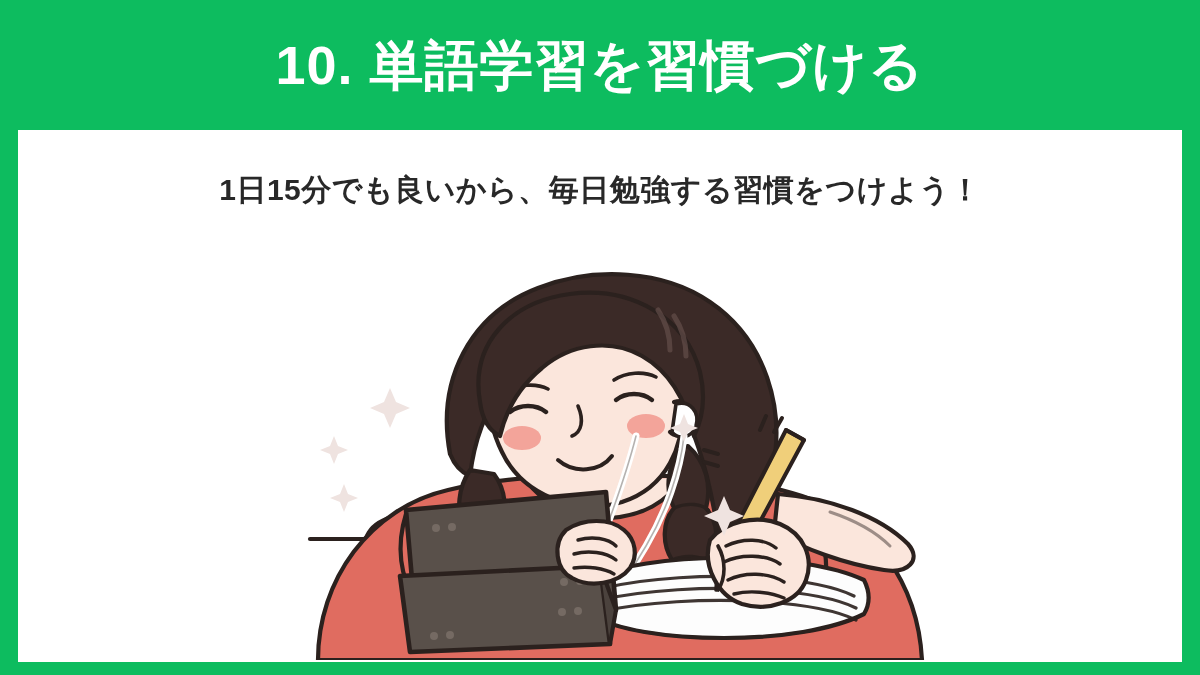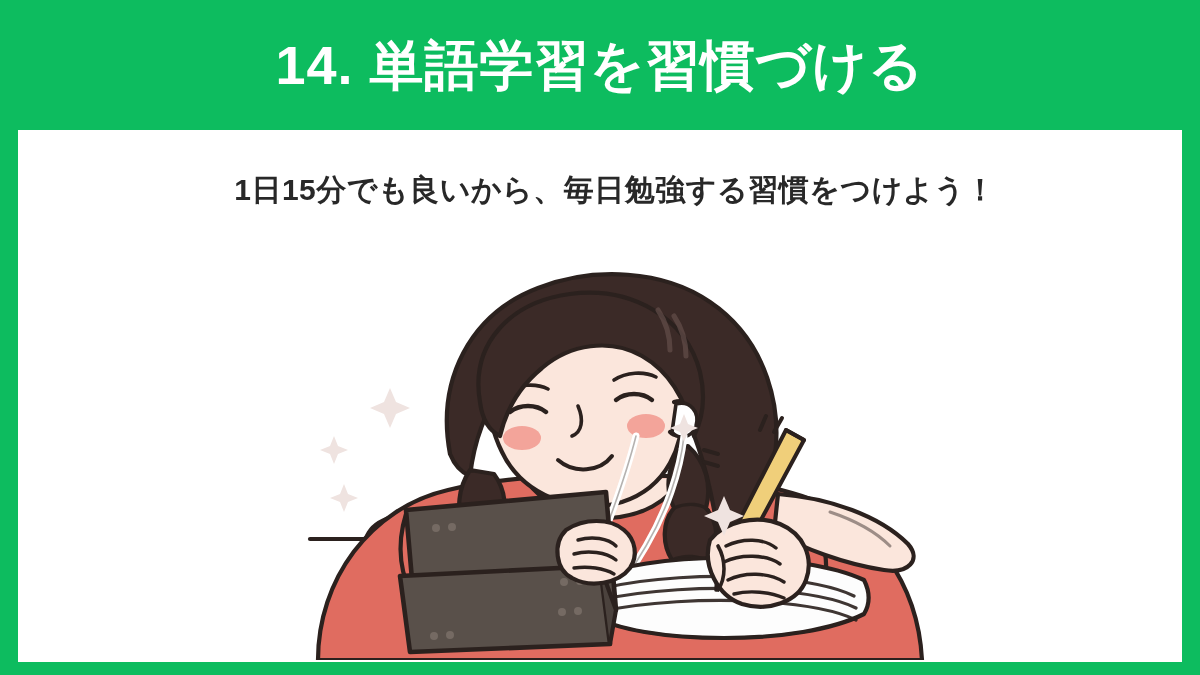--- a/index.html
+++ b/index.html
@@ -44,37 +44,36 @@
     position:absolute;
     left:0; top:42px;
     width:1164px;
     text-align:center;
     color:#282828;
     font-size:30px;
     font-weight:700;
     letter-spacing:0.5px;
     line-height:1.2;
     white-space:nowrap;
-    margin-left:15px;
   }
   
   #illustration {
     position:absolute;
     left:0; top:110px;
     width:1164px; height:420px;
   }
   #illustration svg { display:block; width:100%; height:100%; }
 </style>
 </head>
 <body>
 
 <div id="slide">
 
   <div id="title-band">
-    <h1 id="slide-title">14. 単語学習を習慣づける</h1>
+    <h1 id="slide-title">10. 単語学習を習慣づける</h1>
   </div>
 
   <div id="content-card">
 
     <div id="subtitle">1日15分でも良いから、毎日勉強する習慣をつけよう！</div>
 
     <div id="illustration">
       <svg viewBox="0 0 1164 420" xmlns="http://www.w3.org/2000/svg">
 
         <defs>

